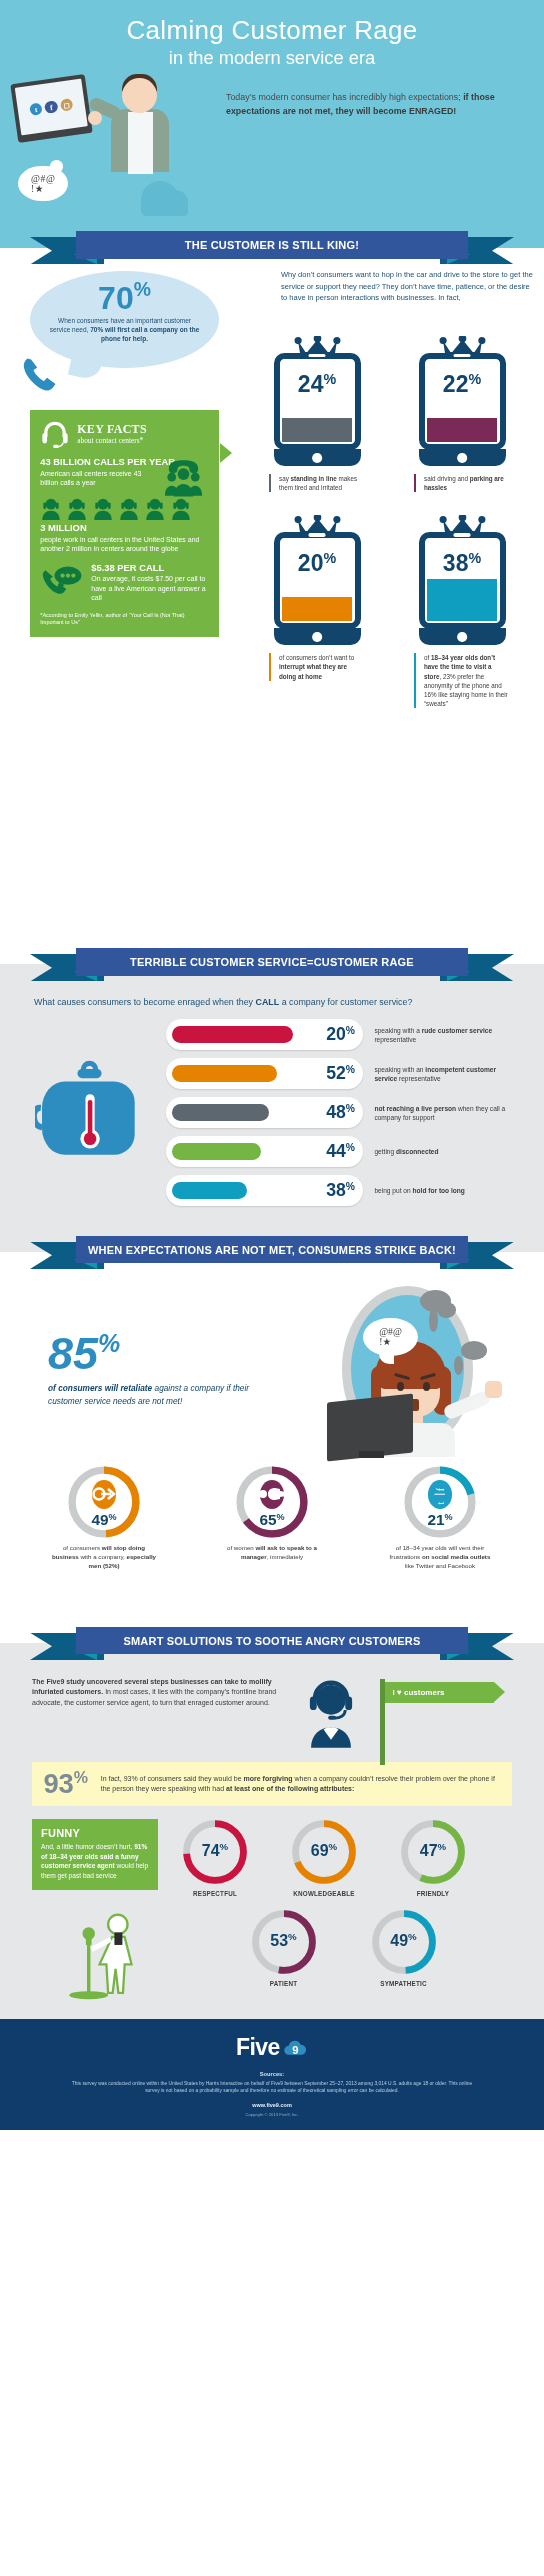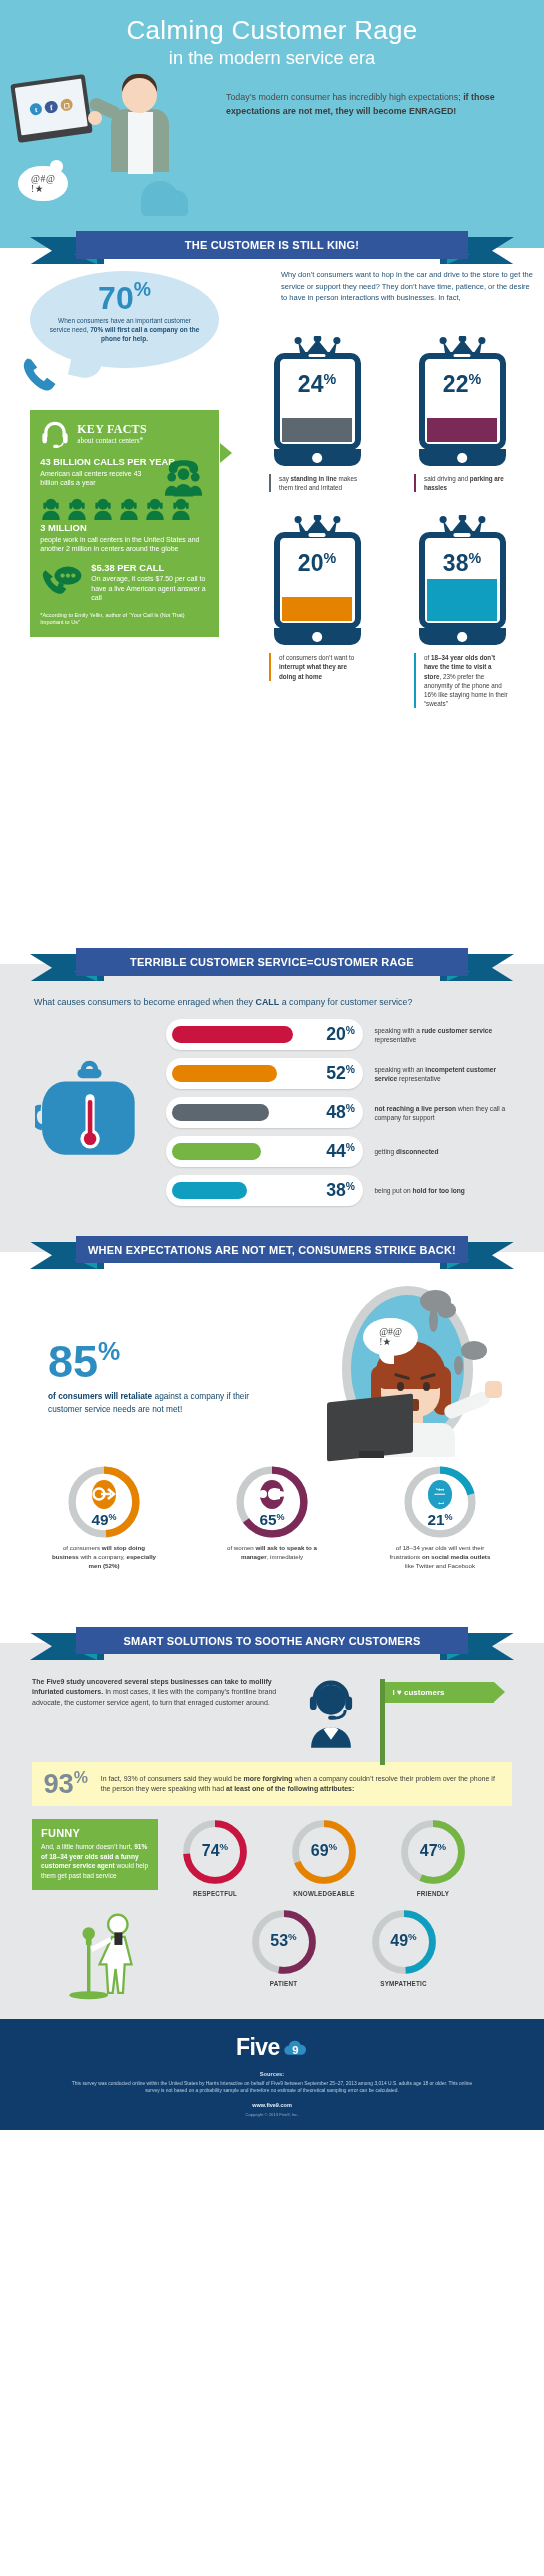--- a/index.html
+++ b/index.html
@@ -176,21 +176,21 @@
     display:flex; align-items:center; padding: 0 8px 0 5.7px; justify-content: space-between;
   }
   .bar-fill { height: 17px; border-radius: 8.6px; }
   .bar-val { font-size: 17.7px; font-weight: 700; color:#12456b; line-height:1; }
   .bar-val sup { font-size: 10.3px; vertical-align: 6.3px; }
   .bar-label { margin-left: 11.4px; width: 131px; font-size: 6.6px; line-height:1.4; color:#3c3c3c; }
   .bar-label b { font-weight: 700; }
 
   
   .sec3 { background:#ffffff; padding: 19.4px 0 17px 0; position:relative; min-height: 297px;}
-  .big85-wrap { position:absolute; left: 48px; top: 69px; width: 217px; }
+  .big85-wrap { position:absolute; left: 48px; top: 61px; width: 217px; font-style: italic; }
   .big85 { font-size: 45px; font-weight: 700; color:#2e8dc0; line-height: .92; }
   .big85 sup { font-size: 25px; vertical-align: 17px; }
   .big85-cap { margin-top: 8px; font-size: 8.3px; line-height:1.55; color:#12456b; width: 206px;}
   .big85-cap b { font-weight:700; }
 
   .rage-art { position:absolute; right: 30px; top: 15px; width: 206px; height: 166px; }
   .rage-oval { position:absolute; left: 34px; top: 0; width: 131px; height: 166px; background:#cfd2d3; border-radius: 66px/83px; }
   .rage-oval-in { position:absolute; left: 43px; top: 9.1px; width: 113px; height: 147px; background:#6ec1da; border-radius: 57px/74px; overflow:hidden;}
   .rage-face { position:absolute; left: 73px; top: 67px; width: 59px; height: 64px; background:#f6d6bd; border-radius: 26px 26px 23px 23px;}
   .rage-hair { position:absolute; left: 67px; top: 55px; width: 71px; height: 48px; background:#9e4322; border-radius: 35px 35px 11.4px 11.4px;}

